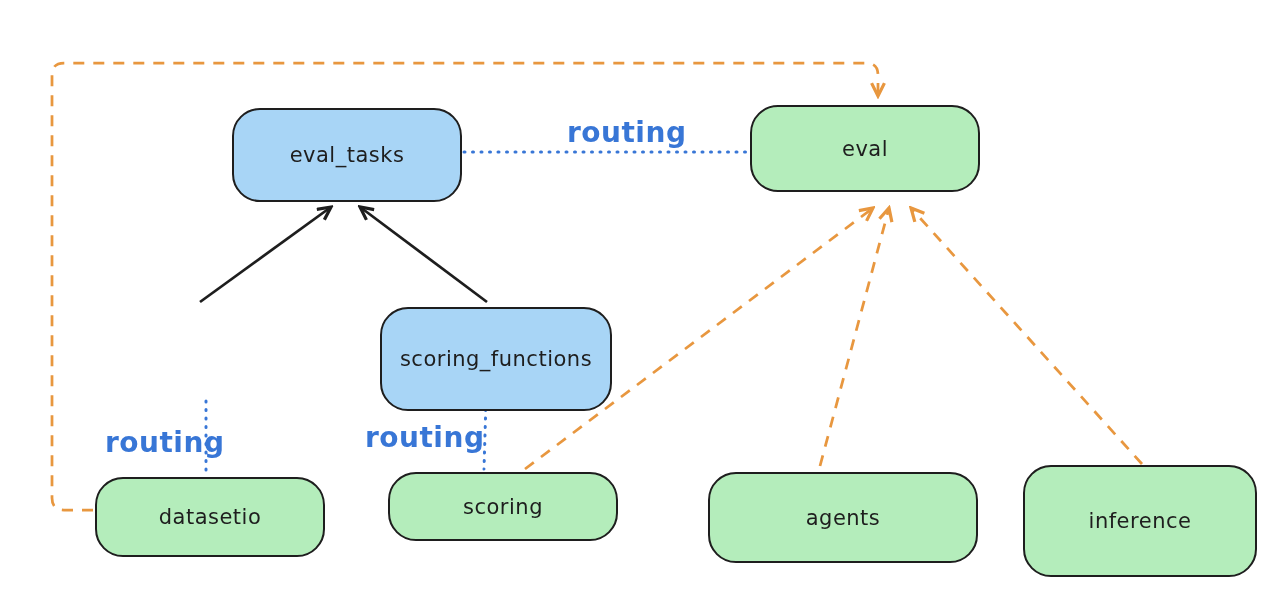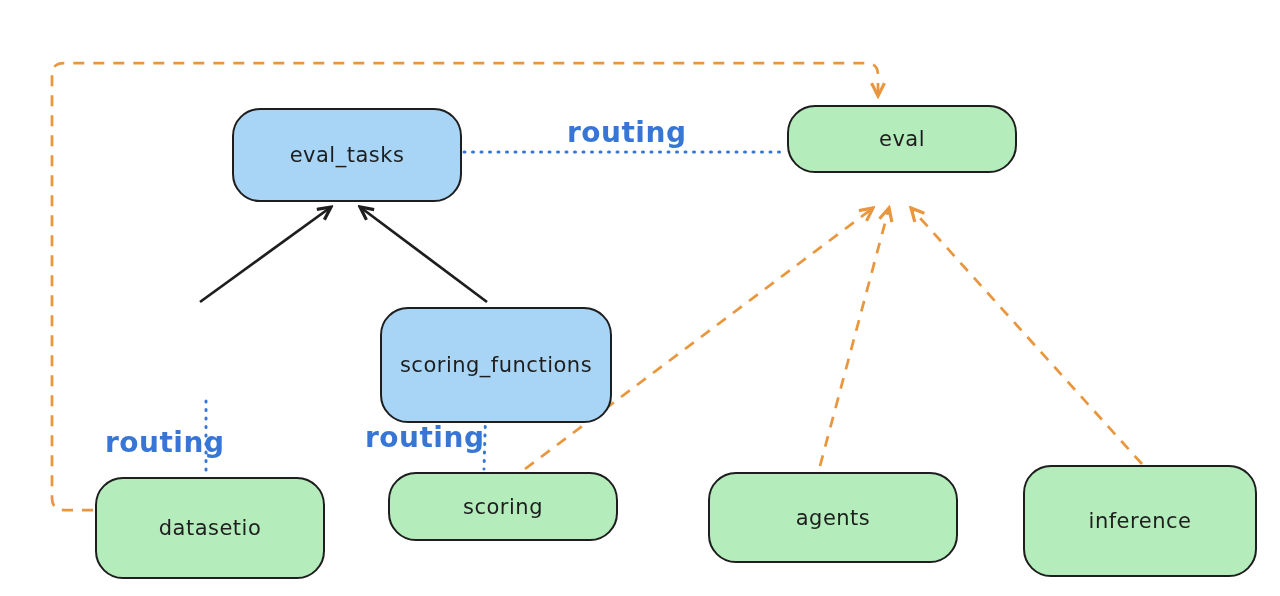--- a/index.html
+++ b/index.html
@@ -29,26 +29,26 @@
     align-items: center;
     justify-content: center;
     font-size: 21px;
     letter-spacing: 0.5px;
     color: var(--stroke, #1e1e1e);
   }
   .node.blue  { background: var(--blue-fill, #a8d5f6); }
   .node.green { background: var(--green-fill, #b4edbb); }
 
   .node-eval-tasks        { left: 232px; top: 108px; width: 230px; height: 94px; }
-  .node-eval              { left: 787px; top: 105px; width: 230px; height: 68px; }
+  .node-eval              { left: 750px; top: 105px; width: 230px; height: 87px; }
   .node-datasets          { left:  98px; top: 305px; width: 234px; height: 93px; }
-  .node-scoring-functions { left: 380px; top: 307px; width: 232px; height: 116px; }
-  .node-datasetio         { left:  95px; top: 477px; width: 230px; height: 102px; }
+  .node-scoring-functions { left: 380px; top: 307px; width: 232px; height: 104px; }
+  .node-datasetio         { left:  95px; top: 477px; width: 230px; height: 80px; }
   .node-scoring           { left: 388px; top: 472px; width: 230px; height: 69px; }
-  .node-agents            { left: 708px; top: 472px; width: 250px; height: 91px; text-align: right; }
+  .node-agents            { left: 708px; top: 472px; width: 270px; height: 91px; text-align: right; }
   .node-inference         { left: 1023px; top: 465px; width: 234px; height: 112px; }
 
   .edge-label {
     position: absolute;
     width: 100px;
     text-align: center;
     font-size: 28px;
     font-weight: bold;
     letter-spacing: 0.5px;
     color: var(--blue, #3876d6);

